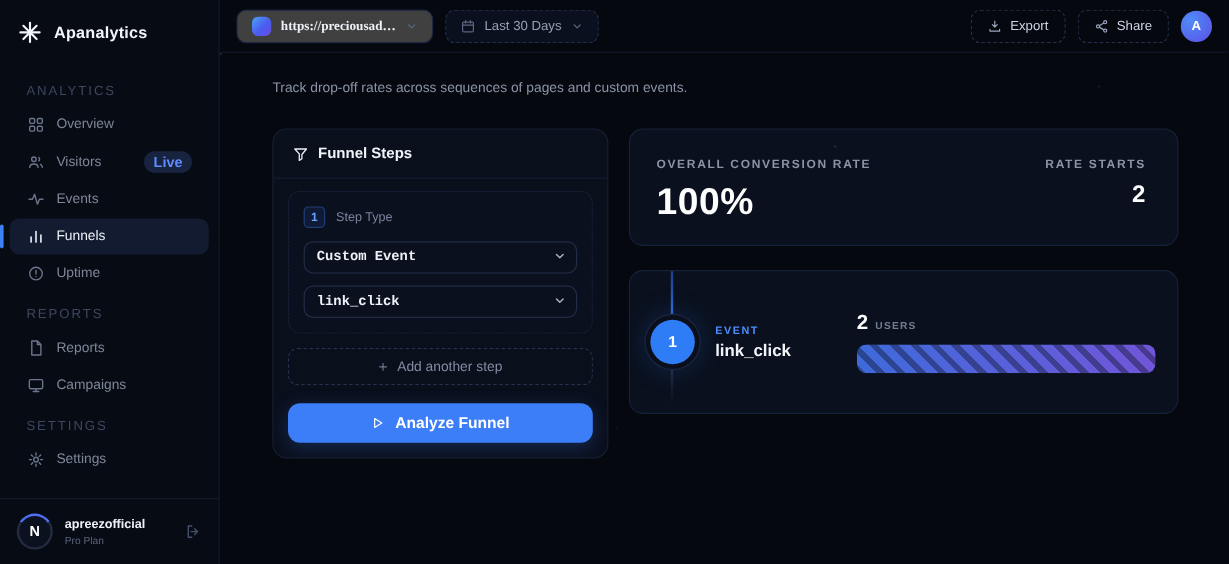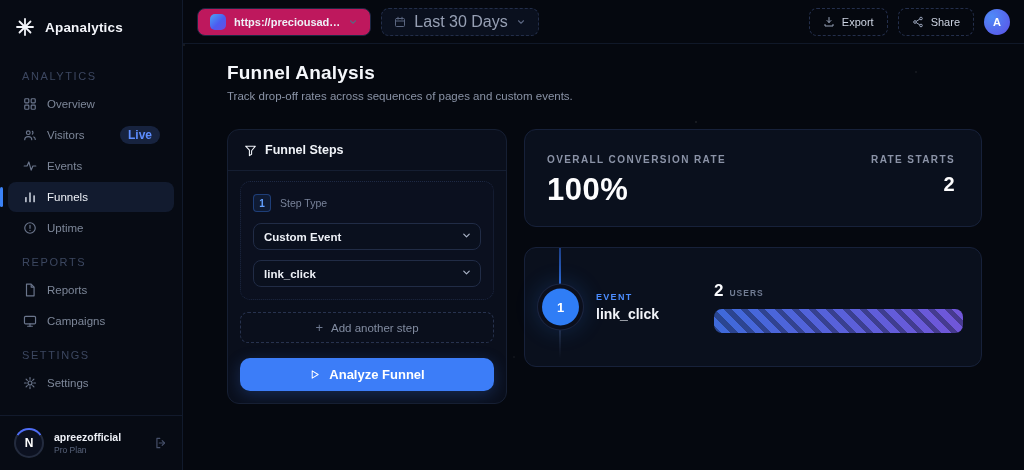--- a/index.html
+++ b/index.html
@@ -66,26 +66,26 @@
   
   .main { flex:1; display:flex; flex-direction:column; min-width:0; }
   .topbar {
     height:44px; min-height:44px; display:flex; align-items:center;
     padding:0 14px; border-bottom:1px solid #101828; gap:10px;
   }
   .pill {
     display:flex; align-items:center; gap:8px; height:28px;
     padding:0 12px; border-radius:8px; cursor:pointer;
   }
-  .site-pill { background:#be185d; border:1px solid #1c2742; }
+  .site-pill { background:#404040; border:1px solid #1c2742;font-family:Liberation Serif, serif; }
   .site-ic { width:16px; height:16px; border-radius:5px;
     background:linear-gradient(135deg,#4ba4f5,#4b5cf0 55%,#6a4de0); }
   .site-url { font-size:11px; font-weight:bold; color:#eef1f7; }
   .date-pill { background:#0a101e; border:1px dashed #232e4a; color:#97a0b4; }
-  .date-pill .lbl { font-size:16px; }
+  .date-pill .lbl { font-size:11px; }
   .chev { color:#5b6680; display:flex; }
   .topbar-right { margin-left:auto; display:flex; align-items:center; gap:10px; }
   .tb-btn {
     display:flex; align-items:center; gap:7px; height:28px; padding:0 13px;
     border-radius:8px; border:1px dashed #242f4c; background:transparent;
     color:#cdd4e2; font-size:11px; cursor:pointer; font-family:inherit;
   }
   .tb-btn .ic { display:flex; color:#9aa4ba; }
   .top-avatar {
     width:26px; height:26px; border-radius:50%;
@@ -127,21 +127,21 @@
     background:rgba(59,130,246,.10); border:1px solid rgba(59,130,246,.35);
     color:#63a0ff; font-size:10px; font-weight:bold;
     display:flex; align-items:center; justify-content:center;
   }
   .step-label { font-size:10.5px; color:#79839a; }
   .sel-wrap { position:relative; margin-bottom:10px; }
   .sel-wrap:last-child { margin-bottom:0; }
   select {
     width:100%; height:27px; appearance:none; -webkit-appearance:none;
     background:#0a101e; border:1px solid #212c46; border-radius:8px;
-    color:#eef1f7; font-size:11.5px; font-weight:bold; font-family:Liberation Sans, sans-serif;
+    color:#eef1f7; font-size:11.5px; font-weight:bold; font-family:Liberation Mono, monospace;
     padding:0 26px 0 10px; cursor:pointer;
   }
   .sel-chev { position:absolute; right:9px; top:7px; pointer-events:none; color:#aab3c6; }
   .add-step-btn {
     width:100%; height:31px; background:transparent;
     border:1px dashed #27324e; border-radius:8px;
     color:#828ca1; font-size:11.5px; font-family:inherit; cursor:pointer;
     display:flex; align-items:center; justify-content:center; gap:8px;
   }
   .add-step-btn .plus { font-size:13px; color:#6d788f; }
@@ -374,21 +374,20 @@
             </svg>
           </span>
           <span>Share</span>
         </button>
         <div class="top-avatar">A</div>
       </div>
     </header>
 
     <section class="content">
       <div class="noise"></div>
-      <h1 class="page-title">Funnel Analysis</h1>
       <p class="page-sub">Track drop-off rates across sequences of pages and custom events.</p>
 
       <div class="columns">
 
         <div class="panel">
           <div class="panel-header">
             <span>
               <svg width="13" height="13" viewBox="0 0 24 24" fill="none" stroke="#eef1f7" stroke-width="2" stroke-linejoin="round">
                 <path d="M3 4h18l-7 8.5V19l-4 2.5v-10L3 4z"></path>
               </svg>

